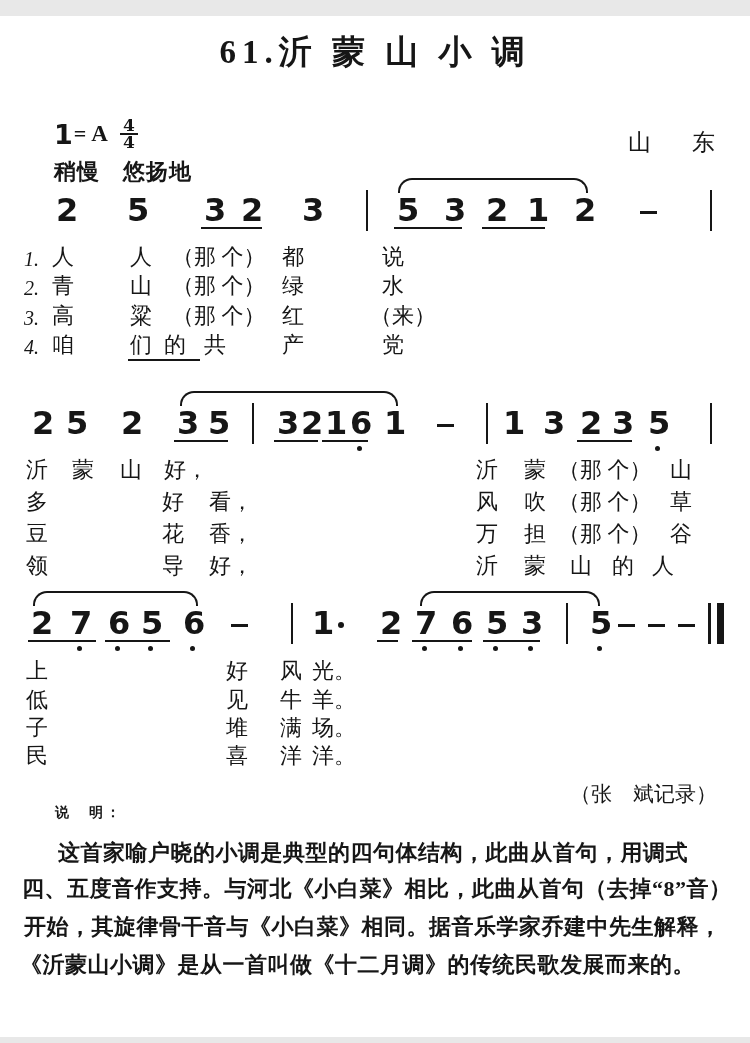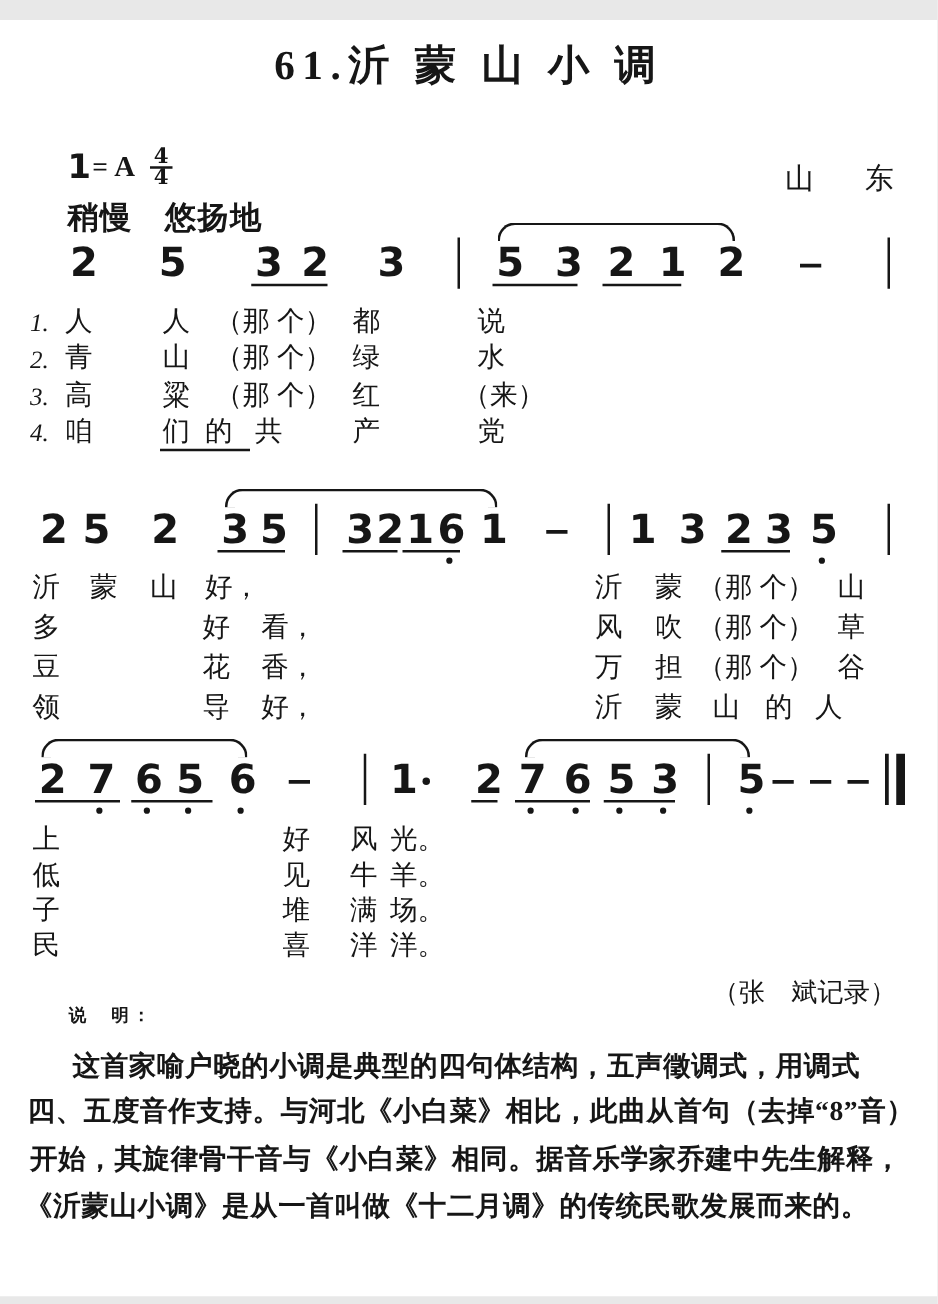--- a/index.html
+++ b/index.html
@@ -10,21 +10,21 @@
          font-size:33px;letter-spacing:6px;white-space:pre;}
   .keysig{top:102px;left:54px;font-weight:bold;white-space:nowrap;}
   .keysig .tonic{font-size:27px;font-family:"DejaVu Sans",sans-serif;vertical-align:middle;}
   .keysig .eq{font-size:22px;vertical-align:middle;margin:0 5px 0 1px;}
   .keysig .keyletter{font-size:23px;vertical-align:middle;margin-right:12px;}
   .fraction{display:inline-block;vertical-align:middle;text-align:center;
             font-size:17px;font-weight:bold;line-height:15px;font-family:"DejaVu Serif",serif;}
   .fraction span{display:block;padding:0 3px;}
   .fraction .bot{border-top:2px solid #161616;}
   .region{top:111px;left:628px;font-size:23px;letter-spacing:9px;white-space:pre;}
-  .tempo{top:141px;left:54px;font-size:25px;font-weight:bold;
+  .tempo{top:141px;left:54px;font-size:22px;font-weight:bold;
          font-family:Liberation Mono, monospace;white-space:pre;letter-spacing:1px;}
 
   .music-line{position:absolute;left:0;width:750px;height:70px;}
   .n{position:absolute;top:16px;font-family:"DejaVu Sans",sans-serif;font-weight:bold;
      font-size:32px;line-height:34px;}
   .ul{position:absolute;top:50px;height:2px;background:#161616;}
   .ldot{position:absolute;top:56px;width:5px;height:5px;border-radius:50%;background:#161616;}
   .adot{position:absolute;top:32px;width:6px;height:6px;border-radius:50%;background:#161616;}
   .bar{position:absolute;top:13px;width:2px;height:41px;background:#161616;}
   .fbar{position:absolute;top:13px;width:13px;height:41px;border-left:3px solid #161616;}
@@ -219,17 +219,17 @@
     <div class="lyr" style="left: 312px; top: 672px;">羊。</div>
     <div class="lyr" style="left: 26px; top: 700px;">子</div>
     <div class="lyr" style="left: 226px; top: 700px;">堆</div>
     <div class="lyr" style="left: 280px; top: 700px;">满</div>
     <div class="lyr" style="left: 312px; top: 700px;">场。</div>
     <div class="lyr" style="left: 26px; top: 728px;">民</div>
     <div class="lyr" style="left: 226px; top: 728px;">喜</div>
     <div class="lyr" style="left: 280px; top: 728px;">洋</div>
     <div class="lyr" style="left: 312px; top: 728px;">洋。</div>
     <div class="lyr-ul" style="left: 128px; width: 72px; top: 343px;"></div>
-    <div class="note-line" style="left: 58px; top: 822px;">这首家喻户晓的小调是典型的四句体结构，五声徵调式，用调式</div>
+    <div class="note-line" style="left: 58px; top: 822px;">这首家喻户晓的小调是典型的四句体结构，此曲从首句，用调式</div>
     <div class="note-line" style="left: 22px; top: 858px;">四、五度音作支持。与河北《小白菜》相比，此曲从首句（去掉“8”音）</div>
     <div class="note-line" style="left: 20px; top: 934px;">《沂蒙山小调》是从一首叫做《十二月调》的传统民歌发展而来的。</div>
     <div class="note-line" style="left: 24px; top: 896px;">开始，其旋律骨干音与《小白菜》相同。据音乐学家乔建中先生解释，</div>
   </div>
 
 </body></html>

